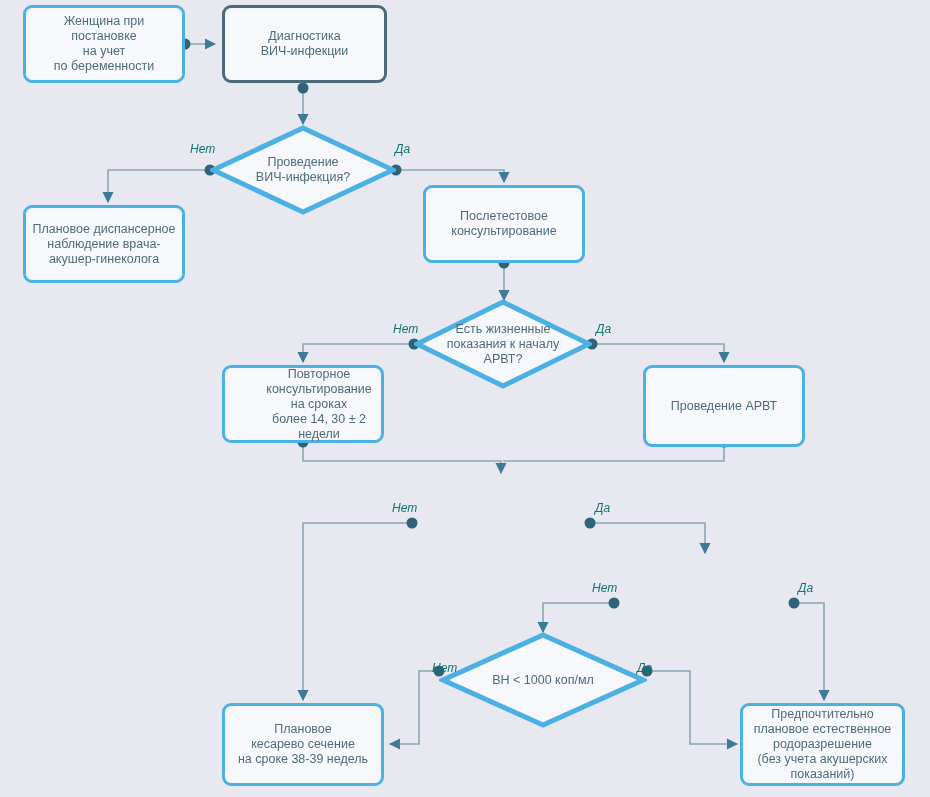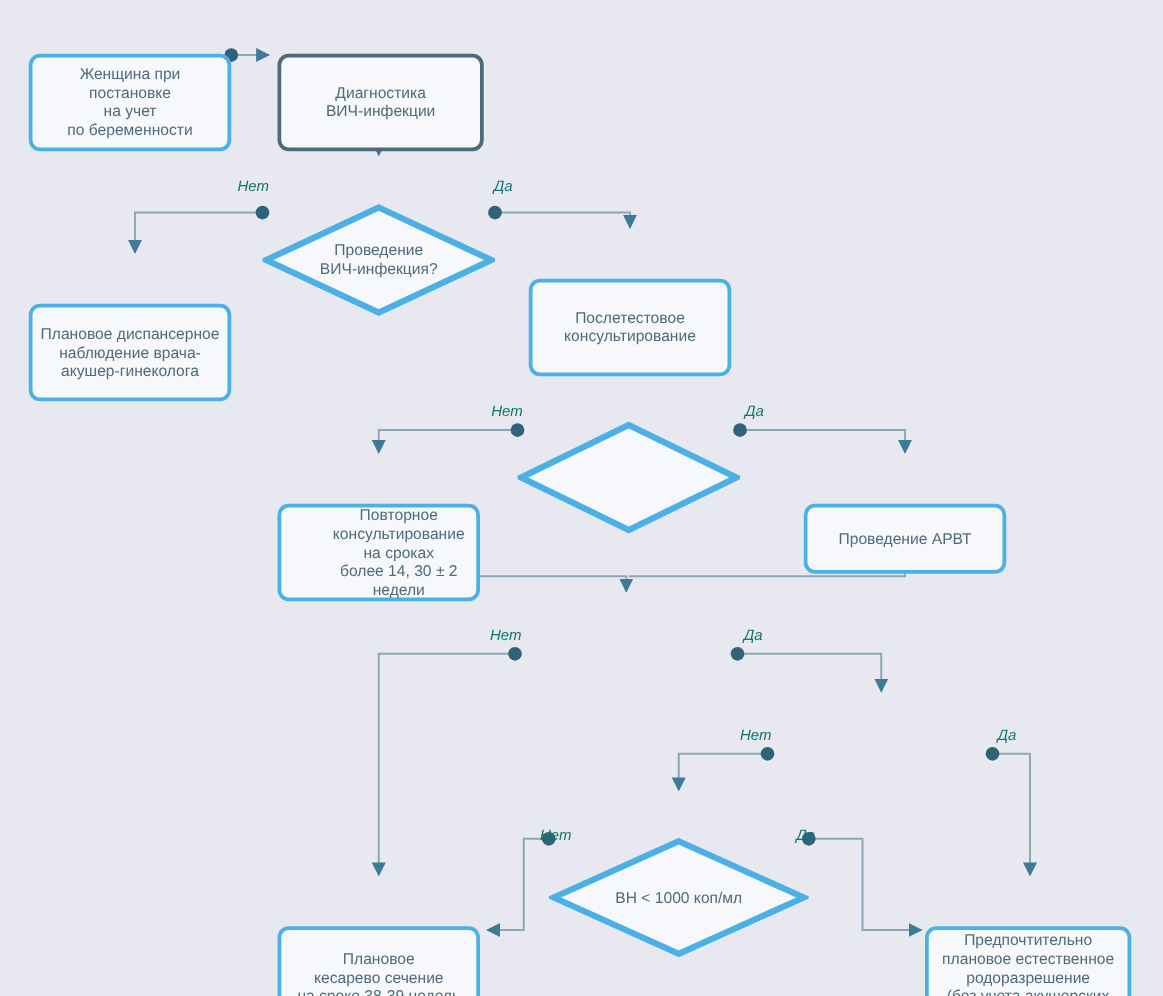--- a/index.html
+++ b/index.html
@@ -29,21 +29,20 @@
     position: absolute;
     box-sizing: border-box;
     display: flex;
     align-items: center;
     justify-content: center;
     text-align: center;
     color: #4f6b7a;
     font-size: 12.5px;
     line-height: 15px;
     white-space: pre-line;
-    margin-top: 38px;
   }
   .node.box {
     background: #f7f8fc;
     border: 3px solid #4bb0e3;
     border-radius: 9px;
   }
   .node.box.dark {
     border-color: #4d6a7a;
     border-width: 3px;
   }
@@ -161,30 +160,33 @@
 
   <div class="node box" style="left:423px; top:185px; width:162px; height:78px;">
     <span>Послетестовое
 консультирование</span>
   </div>
 
   <div class="node diamond" style="left:414px; top:299px; width:178px; height:90px;">
     <svg class="diamond-shape" viewBox="0 0 178 90" preserveAspectRatio="none">
       <polygon points="89,3 175,45 89,87 3,45" fill="#f7f8fc" stroke="#4bb0e3" stroke-width="5"></polygon>
     </svg>
+    <span class="diamond-label">Есть жизненные
+показания к началу
+АРВТ?</span>
   </div>
 
   <div class="node box" style="left:222px; top:365px; width:162px; height:78px;padding-left:32px;">
     <span>Повторное
 консультирование
 на сроках
 более 14, 30 ± 2 недели</span>
   </div>
 
-  <div class="node box" style="left:643px; top:365px; width:162px; height:56px;">
+  <div class="node box" style="left:643px; top:365px; width:162px; height:82px;">
     <span>Проведение АРВТ</span>
   </div>
 
 
 
   <div class="node diamond" style="left:439px; top:632px; width:208px; height:96px;">
     <svg class="diamond-shape" viewBox="0 0 208 96" preserveAspectRatio="none">
       <polygon points="104,3 204,48 104,93 4,48" fill="#f7f8fc" stroke="#4bb0e3" stroke-width="5"></polygon>
     </svg>
     <span class="diamond-label">ВН &lt; 1000 коп/мл</span>

